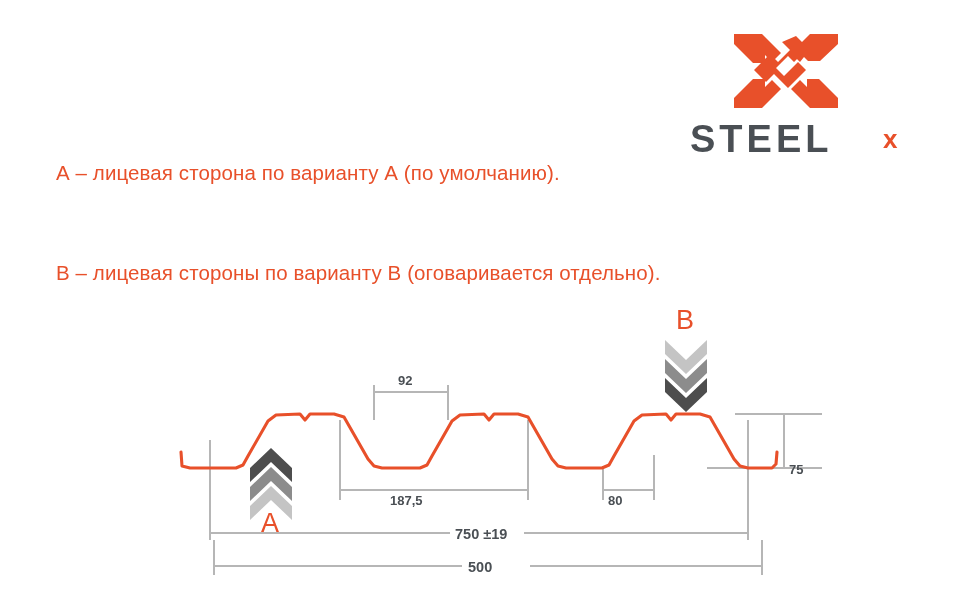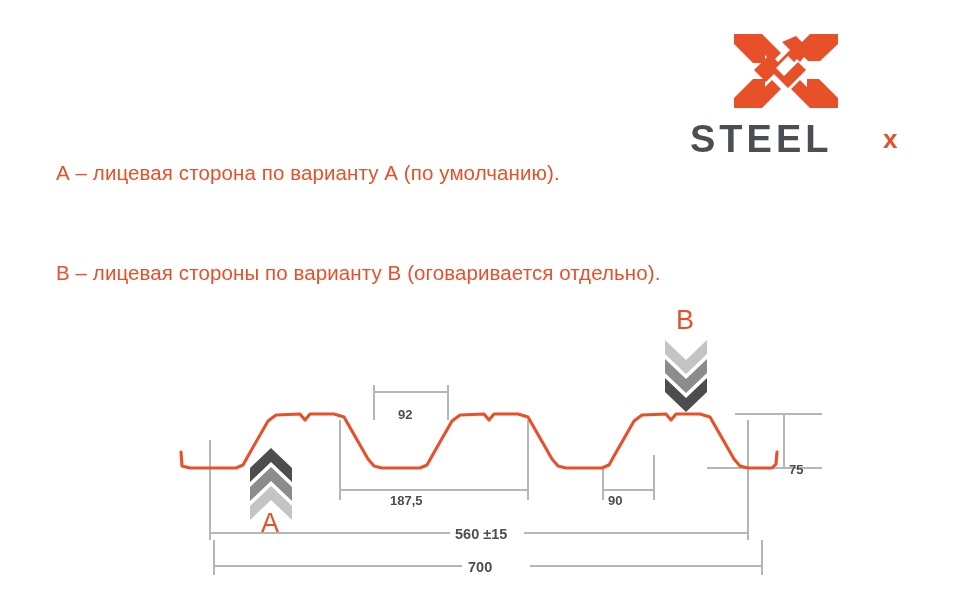--- a/index.html
+++ b/index.html
@@ -77,21 +77,21 @@
     position: absolute;
     color: #4A4F54;
     font-size: 13px;
     font-weight: bold;
     line-height: 1;
     white-space: nowrap;
   }
   .dim-text.big {
     font-size: 14.5px;
   }
-  #dim-92      { left: 398px; top: 374px; margin-top: 34px; }
+  #dim-92      { left: 398px; top: 374px; }
   #dim-1875    { left: 390px; top: 494px; text-align: center; }
   #dim-50      { left: 608px; top: 494px; }
   #dim-750     { left: 455px; top: 527px; }
   #dim-800     { left: 468px; top: 560px; }
   #dim-75      { left: 789px; top: 432px; margin-top: 31px; }
 </style>
 </head>
 <body>
 
 <div id="logo-block">
@@ -165,16 +165,16 @@
     <path d="M665 359 L686 379 L707 359 L707 373 L686 393 L665 373 Z" fill="#8C8C8C"></path>
     <path d="M665 378 L686 398 L707 378 L707 392 L686 412 L665 392 Z" fill="#4D4D4D"></path>
   </g>
 </svg>
 
 <div class="marker-letter" id="marker-a-letter">А</div>
 <div class="marker-letter" id="marker-b-letter">В</div>
 
 <div class="dim-text" id="dim-92">92</div>
 <div class="dim-text" id="dim-1875">187,5</div>
-<div class="dim-text" id="dim-50">90</div>
-<div class="dim-text big" id="dim-750">560 ±15</div>
-<div class="dim-text big" id="dim-800">700</div>
+<div class="dim-text" id="dim-50">80</div>
+<div class="dim-text big" id="dim-750">750 ±19</div>
+<div class="dim-text big" id="dim-800">500</div>
 <div class="dim-text" id="dim-75">75</div>
 
 </body></html>

